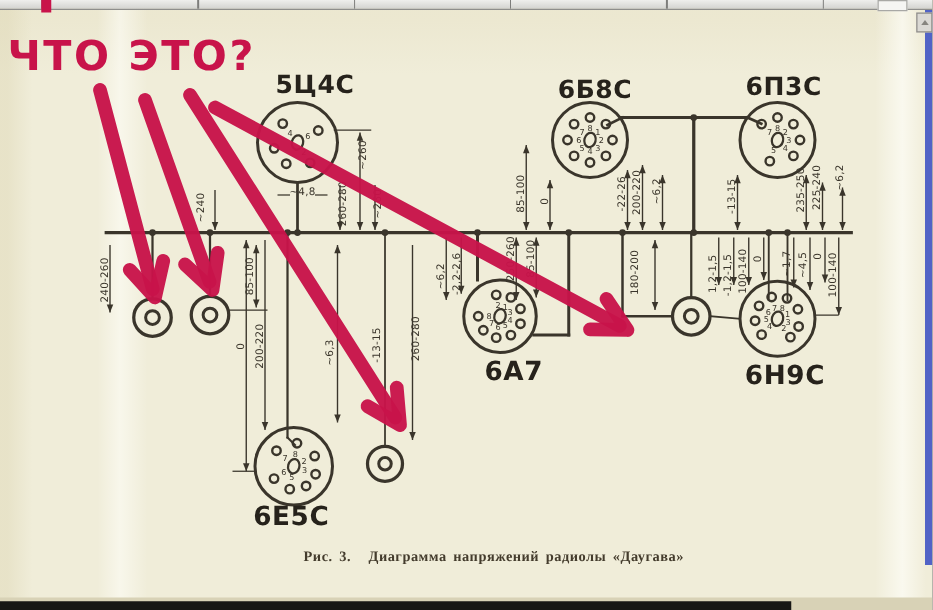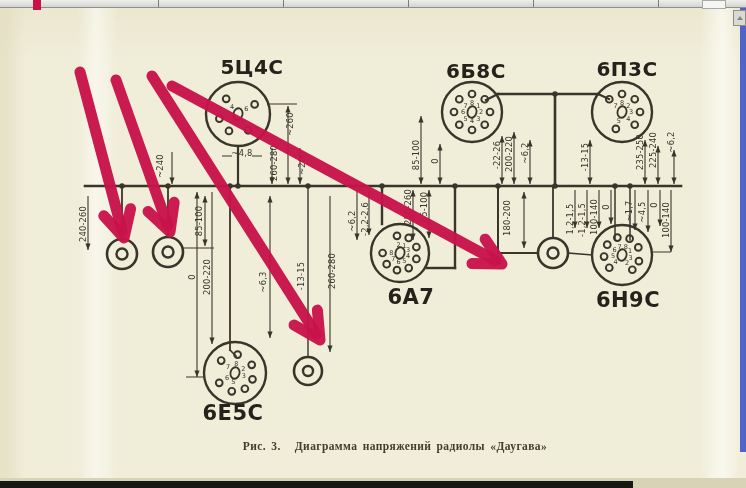--- a/index.html
+++ b/index.html
@@ -48,20 +48,21 @@
   <div class="sheen"></div>
 
   <div class="ruler"></div>
   <div class="white-tab"></div>
   <div class="red-dash" style="background: rgb(200, 19, 74);"></div>
   <div class="scroll-btn"></div>
   <div class="blue-edge" style="background: rgb(81, 99, 198);"></div>
   <div class="bottom-band"></div>
   <div class="bottom-dark"></div>
 
+  <div class="question" style="color: rgb(200, 19, 74);">ЧТО ЭТО?</div>
 
   <svg id="schematic" width="746" height="488" viewBox="0 0 746 488">
       <line x1="85" y1="186" x2="681" y2="186" stroke="#3a352b" stroke-width="2.6" stroke-linecap="square"></line>
       <line x1="238" y1="146" x2="238" y2="186" stroke="#3a352b" stroke-width="2.2" stroke-linecap="square"></line>
       <line x1="497" y1="94" x2="598" y2="94" stroke="#3a352b" stroke-width="2.4" stroke-linecap="square"></line>
       <line x1="486" y1="100" x2="498" y2="94" stroke="#3a352b" stroke-width="2.2" stroke-linecap="square"></line>
       <line x1="598" y1="94" x2="609" y2="99" stroke="#3a352b" stroke-width="2.2" stroke-linecap="square"></line>
       <line x1="555" y1="94" x2="555" y2="186" stroke="#3a352b" stroke-width="2.6" stroke-linecap="square"></line>
       <line x1="498" y1="186" x2="498" y2="253" stroke="#3a352b" stroke-width="2" stroke-linecap="square"></line>
       <line x1="498" y1="253" x2="538" y2="253" stroke="#3a352b" stroke-width="2" stroke-linecap="square"></line>

